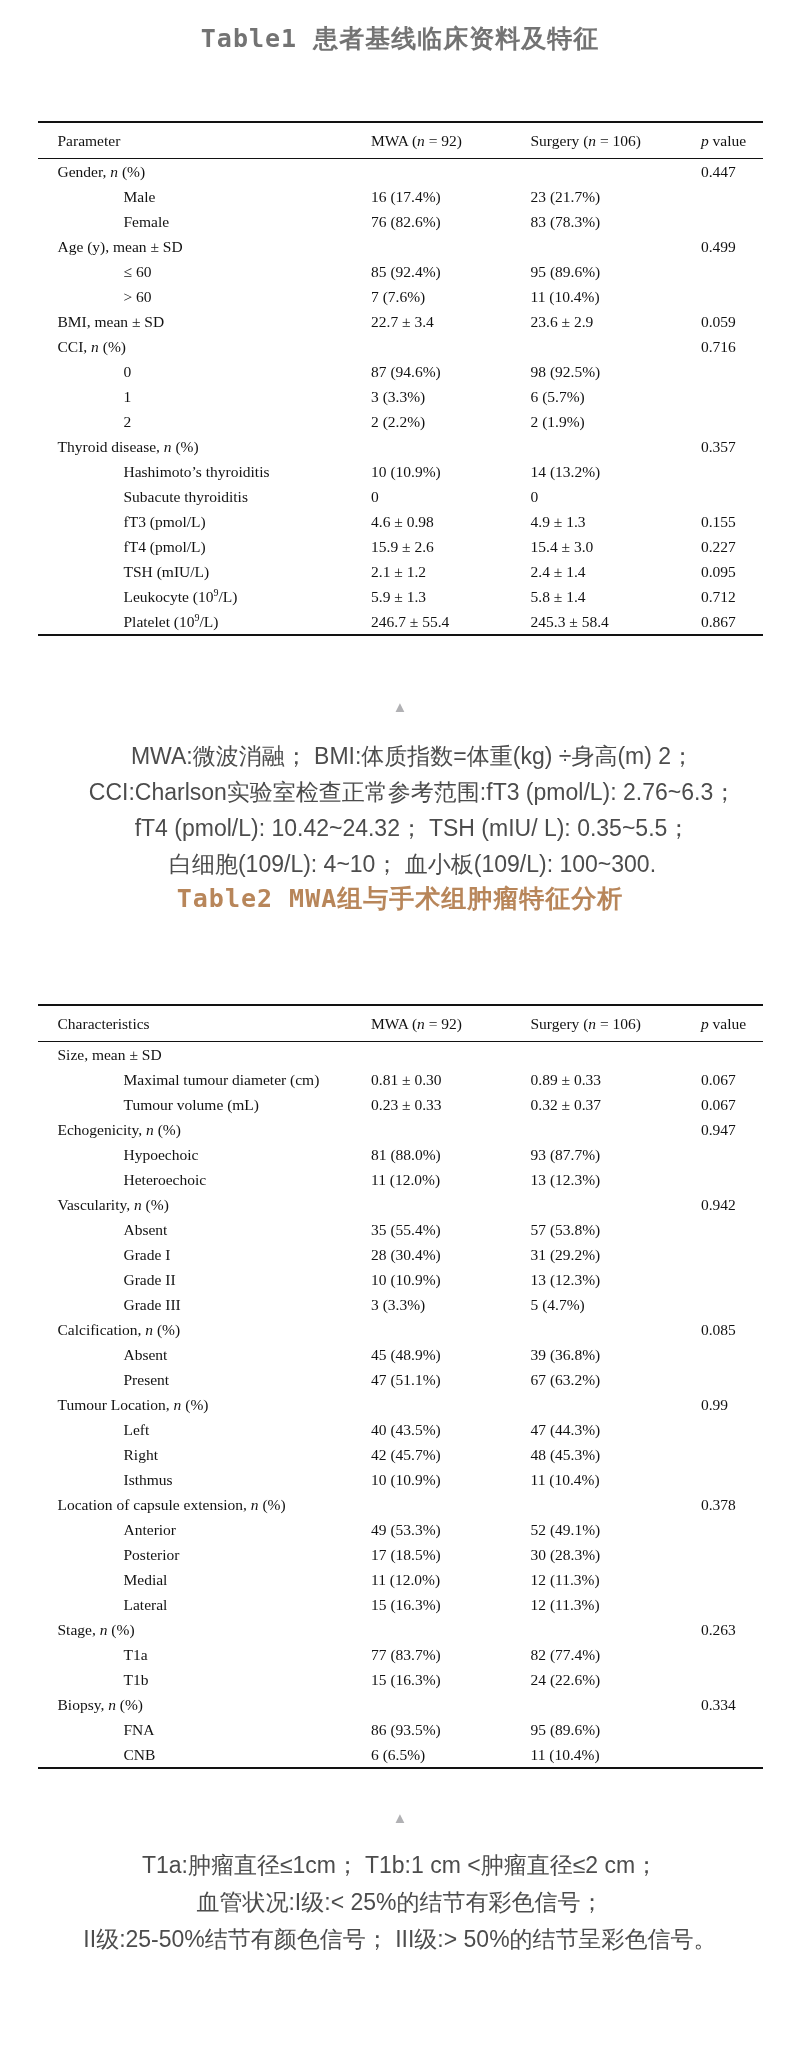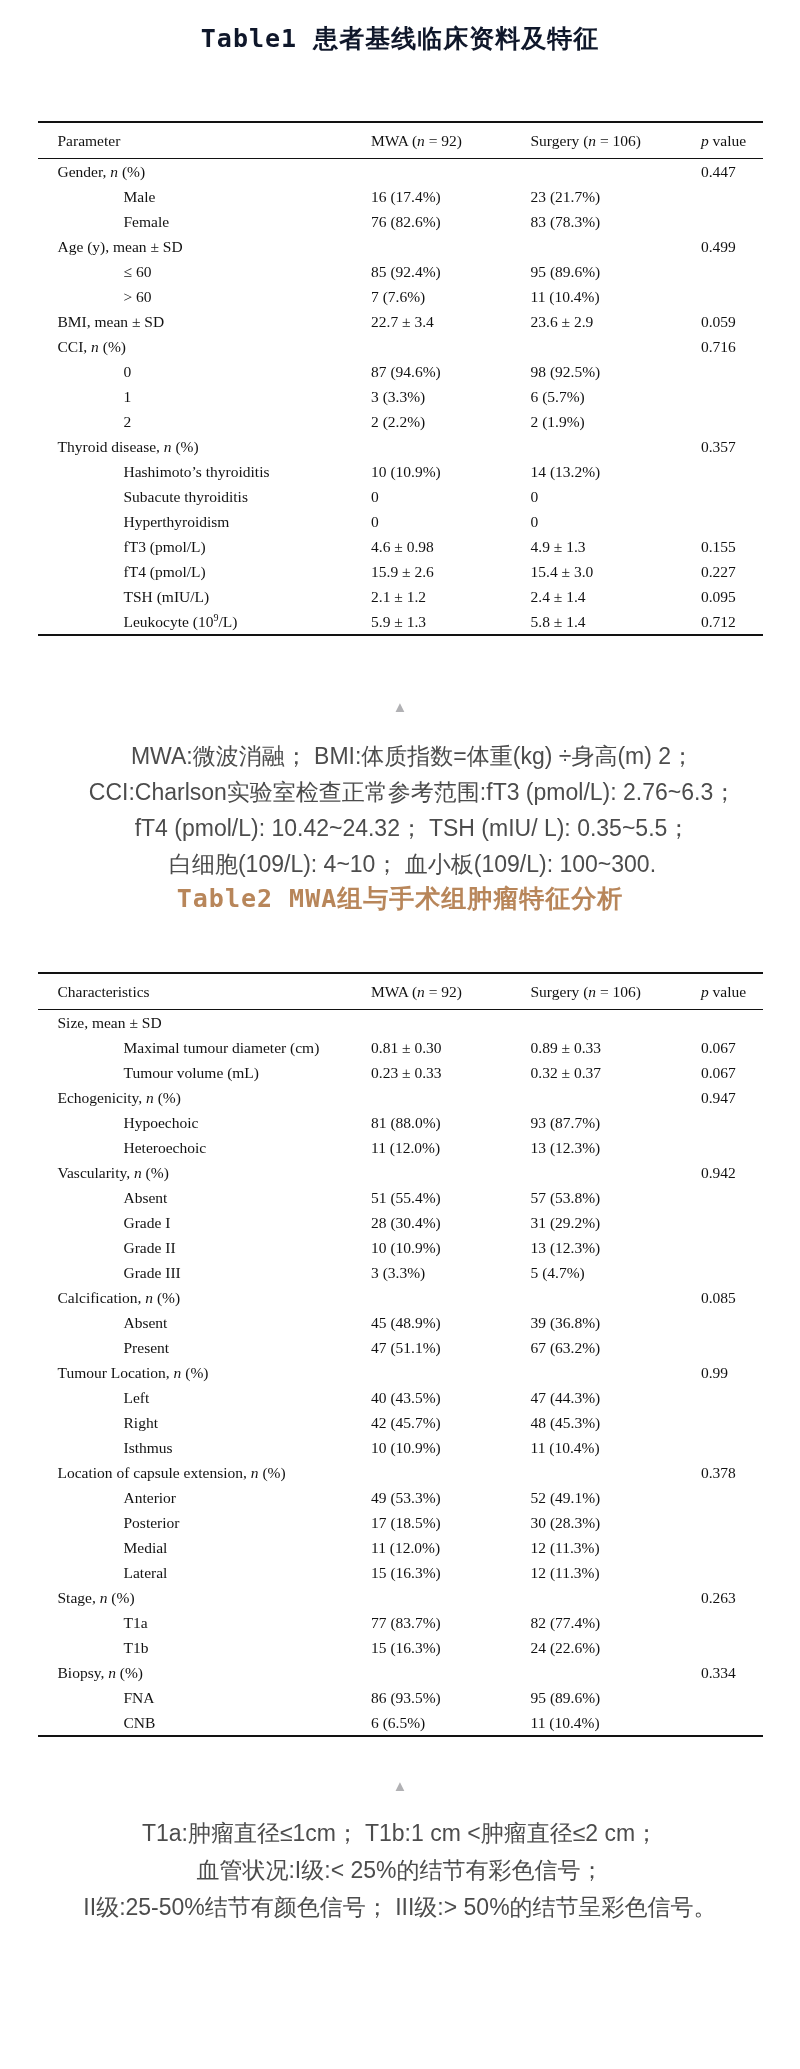--- a/index.html
+++ b/index.html
@@ -16,21 +16,21 @@
   #t1-title { margin-bottom:66px; }
   #t2-title { }
 
   table.three-line {
     width:725px; margin-left:auto; margin-right:auto;
     border-collapse:collapse; table-layout:fixed;
     border-top:2.5px solid #121212; border-bottom:2.5px solid #121212;
     color:#121212;
     font-family:"Liberation Serif","DejaVu Serif",serif;
   }
-  #t2-table { margin-top:57px; }
+  #t2-table { margin-top:89px; }
   col.c0 { width:46%; } col.c1 { width:22%; } col.c2 { width:23.5%; } col.c3 { width:8.5%; }
   table.three-line thead th {
     border-bottom:1.5px solid #121212; font-weight:400; text-align:left;
     font-size:15.5px; padding:9px 0 8px; white-space:nowrap;
   }
   table.three-line tbody td {
     font-size:15.5px; padding:3.5px 0; vertical-align:baseline; white-space:nowrap;
   }
   table.three-line .c0 { padding-left:20px; }
   table.three-line td.c0.indent { padding-left:86px; }
@@ -44,21 +44,21 @@
   .note p { margin:0; font-size:23px; line-height:36px; }
   #t1-note { margin-top:22px;padding-left:25px; }
   #t2-note { margin-top:20px; }
   #t2-note p { line-height:37px; }
 </style>
 </head>
 <body>
 
 <div class="page">
 
-  <h1 class="tbl-title" id="t1-title" style="color: #0f172a;">Table1 患者基线临床资料及特征</h1>
+  <h1 class="tbl-title" id="t1-title" style="color: #737373;">Table1 患者基线临床资料及特征</h1>
 
   <table class="three-line" id="t1-table">
     <colgroup>
         <col class="c0">
         <col class="c1">
         <col class="c2">
         <col class="c3">
       </colgroup>
     <thead>
       <tr>
@@ -147,26 +147,20 @@
           <td class="c2">14 (13.2%)</td>
           <td class="c3"></td>
         </tr>
         <tr>
           <td class="c0 indent">Subacute thyroiditis</td>
           <td class="c1">0</td>
           <td class="c2">0</td>
           <td class="c3"></td>
         </tr>
         <tr>
-          <td class="c0 indent">Hyperthyroidism</td>
-          <td class="c1">0</td>
-          <td class="c2">0</td>
-          <td class="c3"></td>
-        </tr>
-        <tr>
           <td class="c0 indent">fT3 (pmol/L)</td>
           <td class="c1">4.6 ± 0.98</td>
           <td class="c2">4.9 ± 1.3</td>
           <td class="c3">0.155</td>
         </tr>
         <tr>
           <td class="c0 indent">fT4 (pmol/L)</td>
           <td class="c1">15.9 ± 2.6</td>
           <td class="c2">15.4 ± 3.0</td>
           <td class="c3">0.227</td>
@@ -175,20 +169,26 @@
           <td class="c0 indent">TSH (mIU/L)</td>
           <td class="c1">2.1 ± 1.2</td>
           <td class="c2">2.4 ± 1.4</td>
           <td class="c3">0.095</td>
         </tr>
         <tr>
           <td class="c0 indent">Leukocyte (10<sup>9</sup>/L)</td>
           <td class="c1">5.9 ± 1.3</td>
           <td class="c2">5.8 ± 1.4</td>
           <td class="c3">0.712</td>
+        </tr>
+        <tr>
+          <td class="c0 indent">Platelet (10<sup>9</sup>/L)</td>
+          <td class="c1">246.7 ± 55.4</td>
+          <td class="c2">245.3 ± 58.4</td>
+          <td class="c3">0.867</td>
         </tr>
       </tbody>
   </table>
 
   <div class="divider" id="div1">▲</div>
 
   <div class="note" id="t1-note" style="color: rgb(76, 76, 76);">
       <p>MWA:微波消融； BMI:体质指数=体重(kg) ÷身高(m) 2；</p>
       <p>CCI:Charlson实验室检查正常参考范围:fT3 (pmol/L): 2.76~6.3；</p>
       <p>fT4 (pmol/L): 10.42~24.32； TSH (mIU/ L): 0.35~5.5；</p>
@@ -250,21 +250,21 @@
           <td class="c3"></td>
         </tr>
         <tr>
           <td class="c0">Vascularity, <i>n</i> (%)</td>
           <td class="c1"></td>
           <td class="c2"></td>
           <td class="c3">0.942</td>
         </tr>
         <tr>
           <td class="c0 indent">Absent</td>
-          <td class="c1">51 (55.4%)</td>
+          <td class="c1">35 (55.4%)</td>
           <td class="c2">57 (53.8%)</td>
           <td class="c3"></td>
         </tr>
         <tr>
           <td class="c0 indent">Grade I</td>
           <td class="c1">28 (30.4%)</td>
           <td class="c2">31 (29.2%)</td>
           <td class="c3"></td>
         </tr>
         <tr>

